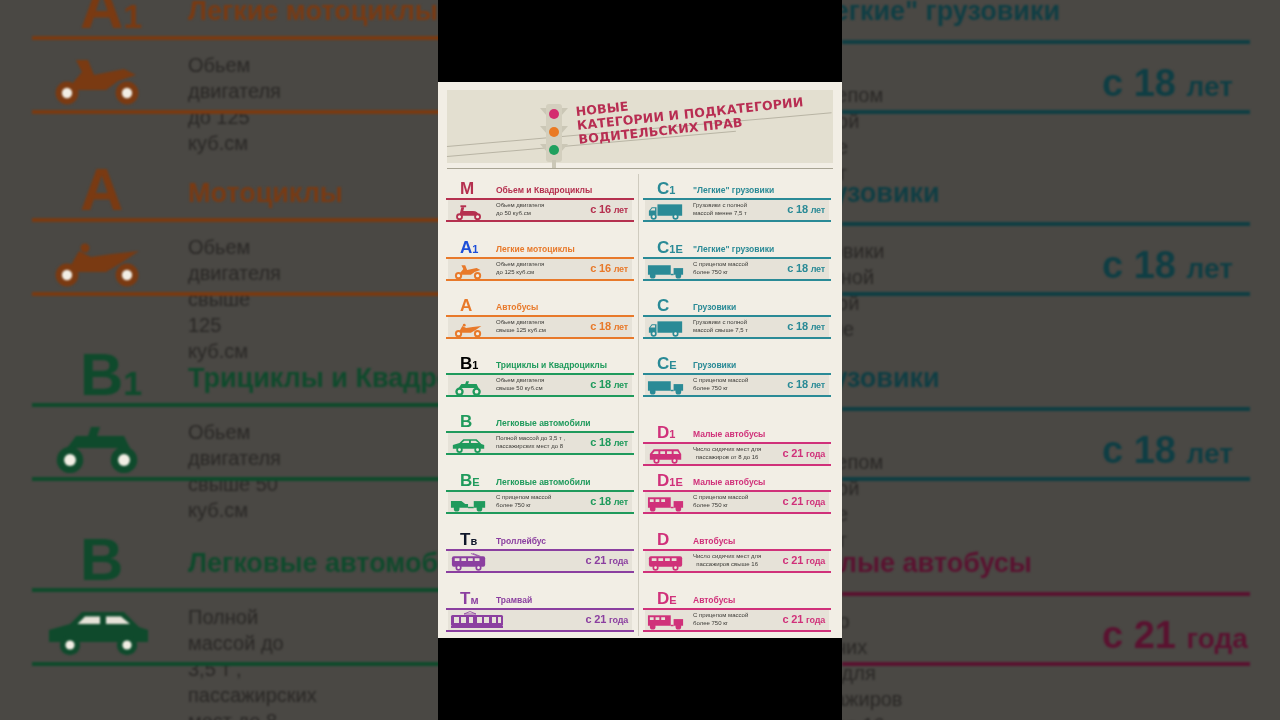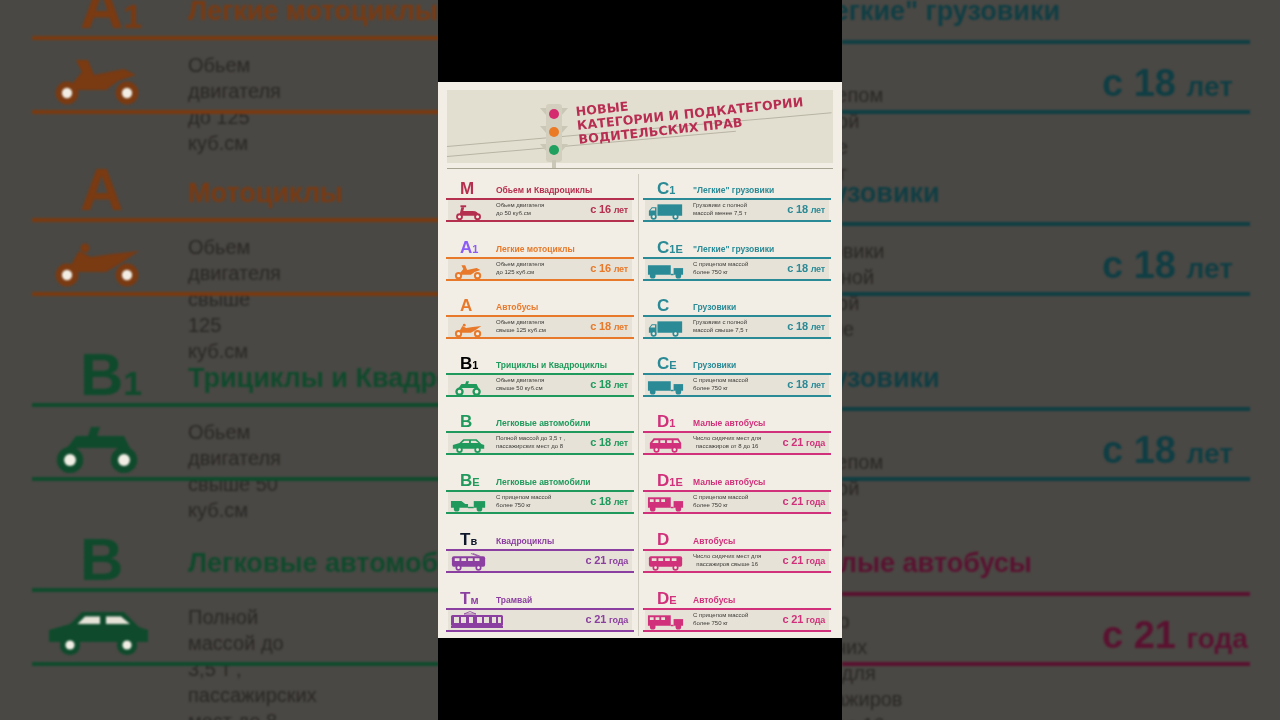--- a/index.html
+++ b/index.html
@@ -186,21 +186,21 @@
             <circle cx="10" cy="16" r="3.6" fill="#b5304f"></circle>
             <circle cx="10" cy="16" r="1.62" fill="#f2eee5"></circle>
             <circle cx="29" cy="16" r="3.6" fill="#b5304f"></circle>
             <circle cx="29" cy="16" r="1.62" fill="#f2eee5"></circle>
           </svg></div>
       <div class="desc">Обьем двигателя
 до 50 куб.см</div>
       <div class="age" style="color:#b5304f"><span>с 16</span> <span class="unit">лет</span></div>
       </div>
       <div class="entry" style="left: 8px; top: 157px;">
-      <div class="code" style="color:#8b5cf6"><span>A</span><span class="sub">1</span></div>
+      <div class="code" style="color:#1d4ed8"><span>A</span><span class="sub">1</span></div>
       <div class="title" style="color:#e8792a">Легкие мотоциклы</div>
       <div class="line-top" style="background:#e8792a"></div>
       <div class="panel"></div>
       <div class="line-bot" style="background:#e8792a"></div>
       <div class="icon" style=""><svg width="38" height="20" viewBox="0 0 40 20">
             <path d="M9 15 L14 9 L12 5 L16 5 L18 10 L28 8 L32 10 L26 12 L22 15 Z" fill="#e8792a"></path>
             <circle cx="9" cy="16" r="3.8" fill="#e8792a"></circle>
             <circle cx="9" cy="16" r="1.71" fill="#f2eee5"></circle>
             <circle cx="29" cy="16" r="3.8" fill="#e8792a"></circle>
             <circle cx="29" cy="16" r="1.71" fill="#f2eee5"></circle>
@@ -274,21 +274,21 @@
             <rect x="25" y="8" width="12" height="7" fill="#1f9a5c"></rect>
             <circle cx="7" cy="16" r="3" fill="#1f9a5c"></circle>
             <circle cx="31" cy="16" r="3" fill="#1f9a5c"></circle>
           </svg></div>
       <div class="desc">С прицепом массой
 более 750 кг</div>
       <div class="age" style="color:#1f9a5c"><span>с 18</span> <span class="unit">лет</span></div>
       </div>
       <div class="entry" style="left: 8px; top: 449px;">
       <div class="code" style="color:#0f172a"><span>T</span><span class="sub">в</span></div>
-      <div class="title" style="color:#8b3fa0">Квадроциклы</div>
+      <div class="title" style="color:#8b3fa0">Троллейбус</div>
       <div class="line-top" style="background:#8b3fa0"></div>
       <div class="panel"></div>
       <div class="line-bot" style="background:#8b3fa0"></div>
       <div class="icon" style=""><svg width="38" height="20" viewBox="0 0 40 20">
             <path d="M24 1 L32 4" stroke="#8b3fa0" stroke-width="0.8"></path>
             <path d="M22 1 L30 4" stroke="#8b3fa0" stroke-width="0.8"></path>
             <rect x="2" y="4" width="35" height="11" rx="2" fill="#8b3fa0"></rect>
             <path d="M5 6 h5 v3 h-5 Z M12 6 h5 v3 h-5 Z M19 6 h5 v3 h-5 Z M26 6 h5 v3 h-5 Z" fill="#e6e2d8"></path>
             <circle cx="9" cy="16" r="3.2" fill="#8b3fa0"></circle>
             <circle cx="9" cy="16" r="1.4400000000000002" fill="#f2eee5"></circle>
@@ -380,21 +380,21 @@
             <rect x="1" y="5" width="24" height="10" fill="#2a8a96"></rect>
             <rect x="25" y="14" width="3" height="1.5" fill="#2a8a96"></rect>
             <rect x="28" y="8" width="10" height="7" fill="#2a8a96"></rect>
             <circle cx="6" cy="16" r="3" fill="#2a8a96"></circle>
             <circle cx="33" cy="16" r="3" fill="#2a8a96"></circle>
           </svg></div>
       <div class="desc">С прицепом массой
 более 750 кг</div>
       <div class="age" style="color:#2a8a96"><span>с 18</span> <span class="unit">лет</span></div>
       </div>
-      <div class="entry" style="left: 205px; top: 331px;">
+      <div class="entry" style="left: 205px; top: 342px;">
       <div class="code" style="color:#d0317a"><span>D</span><span class="sub">1</span></div>
       <div class="title" style="color:#d0317a">Малые автобусы</div>
       <div class="line-top" style="background:#d0317a"></div>
       <div class="panel"></div>
       <div class="line-bot" style="background:#d0317a"></div>
       <div class="icon" style=""><svg width="38" height="20" viewBox="0 0 40 20">
             <path d="M3 15 L3 9 L7 4 L33 4 L36 9 L36 15 Z" fill="#d0317a"></path>
             <path d="M8 6 L12 6 L12 9 L5.5 9 Z M14 6 L19 6 L19 9 L14 9 Z M21 6 L26 6 L26 9 L21 9 Z M28 6 L32 6 L34 9 L28 9 Z" fill="#e6e2d8"></path>
             <circle cx="10" cy="16" r="3.2" fill="#d0317a"></circle>
             <circle cx="10" cy="16" r="1.4400000000000002" fill="#f2eee5"></circle>

